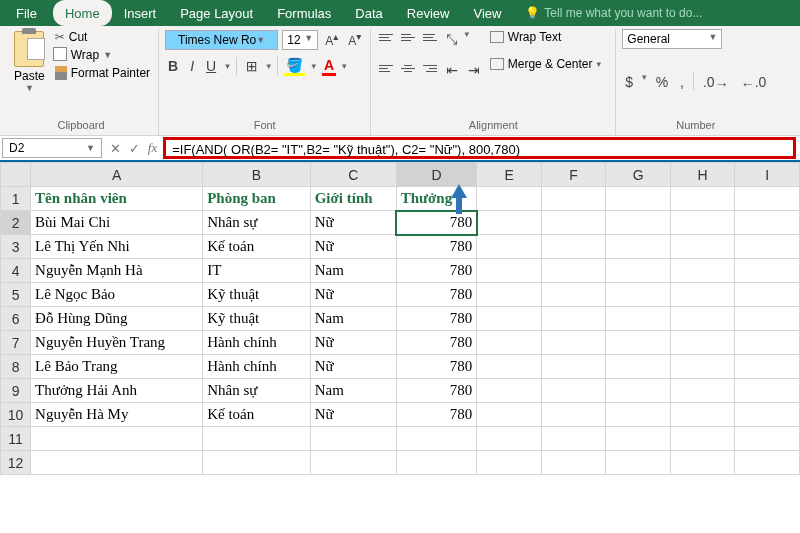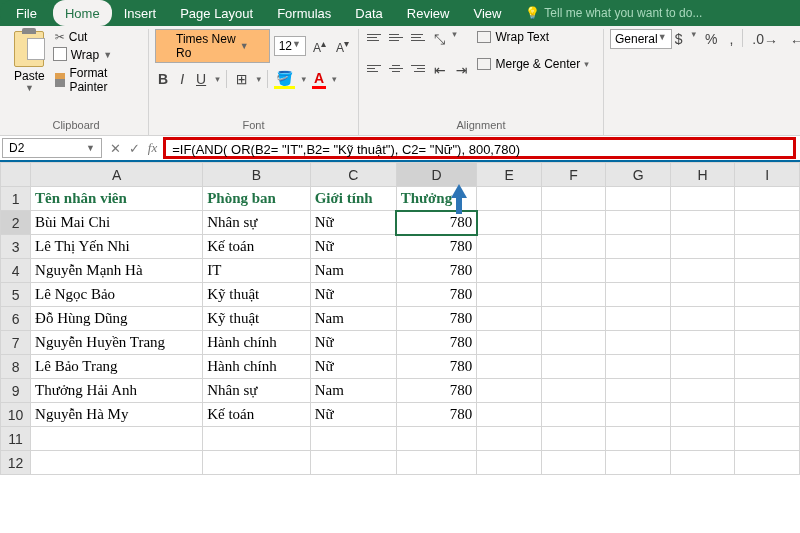--- a/index.html
+++ b/index.html
@@ -27,21 +27,21 @@
 .paste-text { font-size: 12px; margin-top: 2px; }
 .clip-col { display: flex; flex-direction: column; gap: 2px; font-size: 12px; }
 .clip-item { display: flex; align-items: center; gap: 4px; padding: 1px 2px; cursor: pointer; }
 .scissors { color: #555; }
 .copy-ico { width: 12px; height: 12px; border: 1px solid #888; background: #fff; position: relative; display: inline-block; }
 .copy-ico::after { content: ''; position: absolute; top: -3px; left: -3px; width: 12px; height: 12px; border: 1px solid #888; background: #fff; }
 .painter { display: inline-block; width: 12px; height: 14px; background: linear-gradient(to bottom, #e0a050 40%, #888 40%); }
 
 
 .font-row { display: flex; gap: 4px; align-items: center; margin-bottom: 6px; }
-.font-select { border: 1px solid #ababab; background: #fdba74; padding: 2px 20px; font-size: 12px; min-width: 110px; display: flex; justify-content: space-between; align-items: center; }
+.font-select { border: 1px solid #ababab; background: #7dd3fc; padding: 2px 12px; font-size: 12px; min-width: 110px; display: flex; justify-content: space-between; align-items: center; }
 .size-select { border: 1px solid #ababab; background: #fff; padding: 2px 4px; font-size: 12px; width: 36px; display: flex; justify-content: space-between; }
 .btn-row { display: flex; gap: 6px; align-items: center; }
 .fbtn { padding: 2px 3px; cursor: pointer; font-size: 14px; color: #444; }
 .bold { font-weight: bold; }
 .italic { font-style: italic; }
 .underline { text-decoration: underline; }
 .color-btn { border-bottom: 3px solid; padding: 0 2px; font-weight: bold; }
 .fill-color { border-bottom-color: #ffff00; }
 .font-color { border-bottom-color: #ff0000; color: #d00; }
 .inc-dec { font-size: 12px; }
@@ -222,35 +222,36 @@
             <span class="merge-ico"></span>
             <span>Merge &amp; Center</span>
             <span class="chevron">▾</span>
           </div>
       </div>
     </div>
     <div class="group-label">Alignment</div>
   </div>
 
   <div class="group" style="min-width:130px;border-right:none">
-    <div class="group-content" style="flex-direction:row;gap:0">
+    <div class="group-content" style="flex-direction:column;gap:17px">
       <div class="num-select">
           <span>General</span>
           <span class="chevron">▼</span>
         </div>
       <div class="num-row">
         <span class="fbtn">$</span>
           <span class="chevron">▾</span>
         <span class="fbtn">%</span>
         <span class="fbtn">,</span>
         <span class="sep"></span>
         <span class="fbtn">.0→</span>
         <span class="fbtn">←.0</span>
       </div>
     </div>
+    <div class="group-label">Number</div>
   </div>
 </div>
 
 <div class="formula-bar">
   <div class="name-box">
       <span>D2</span>
       <span class="chevron">▼</span>
     </div>
   <div class="fx-btns">
     <span>✕</span>

